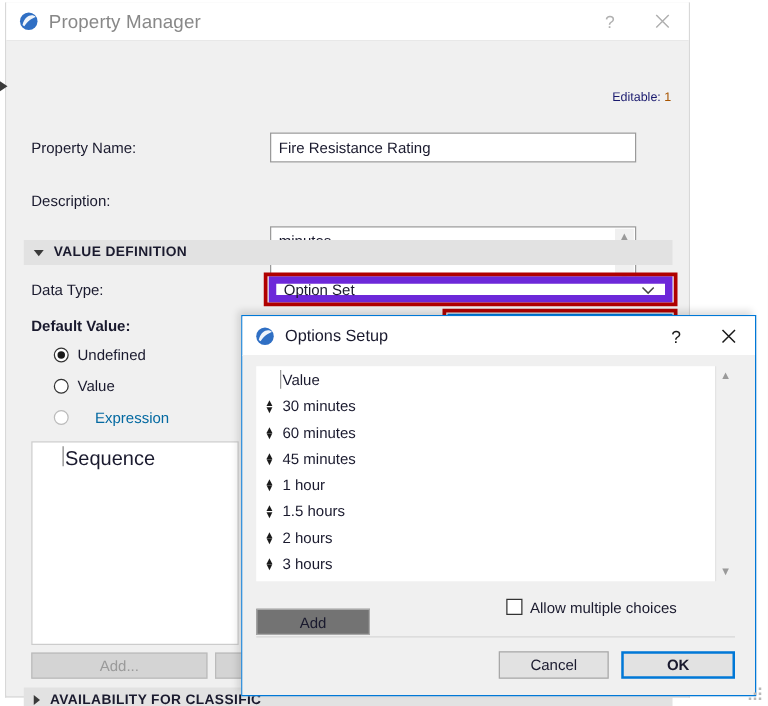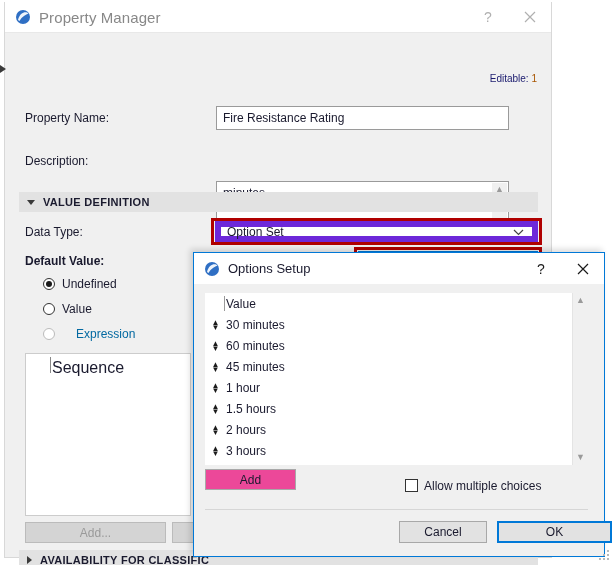--- a/index.html
+++ b/index.html
@@ -171,32 +171,32 @@
   .os-head-div { position:absolute; left:19px; top:3px; width:1px; height:15px; background:#9a9a9a; }
   .os-head-label { font-size:12px; color:#1a1a2e; }
   .os-row { display:flex; align-items:center; height:21px; padding-left:4px; }
   .updown {
     width:13px; margin-right:4px; display:flex; flex-direction:column;
     align-items:center; justify-content:center; line-height:5px; color:#1a1a1a;
     font-size:8px; flex:0 0 auto;
   }
   .os-row-label { font-size:12px; color:#1a1a2e; }
 
-  #os-add-btn { left:11px; top:184px; width:91px; height:21px; background:#ec4899; border:1px solid #a8a8a8; color:#1a1a2e; }
+  #os-add-btn { left:11px; top:202px; width:91px; height:21px; background:#737373; border:1px solid #a8a8a8; color:#1a1a2e; }
   #os-rem-btn { left:110px; top:190px; width:91px; height:21px; background:#e2e2e2; border:1px solid #cfcfcf; color:#b0b0b0; }
 
   #allow-multi {
     position:absolute; left:211px; top:190px; display:flex; align-items:center; height:21px; font-size:12px;
   }
   .chkbox { width:13px; height:13px; border:1px solid #333; background:#fff; margin-right:6px; flex:0 0 auto; }
 
   #os-rule { position:absolute; left:11px; top:224px; width:383px; height:1px; background:#d6d6d6; }
 
   #os-cancel-btn { left:205px; top:236px; width:88px; height:22px; background:#e2e2e2; border:1px solid #a8a8a8; color:#1a1a2e; }
-  #os-ok-btn { left:303px; top:236px; width:115px; height:22px; background:#e2e2e2; border:2px solid #0078d7; color:#1a1a2e; }
+  #os-ok-btn { left:303px; top:236px; width:91px; height:22px; background:#e2e2e2; border:2px solid #0078d7; color:#1a1a2e;font-weight:bold; }
 
   #resize-grip { position:absolute; right:4px; bottom:4px; width:11px; height:11px; }
   #resize-grip i { position:absolute; width:2px; height:2px; background:#b8b8b8; display:block; }
 </style>
 </head>
 <body>
 
 <div id="root">
 
   <div id="pm-window">

